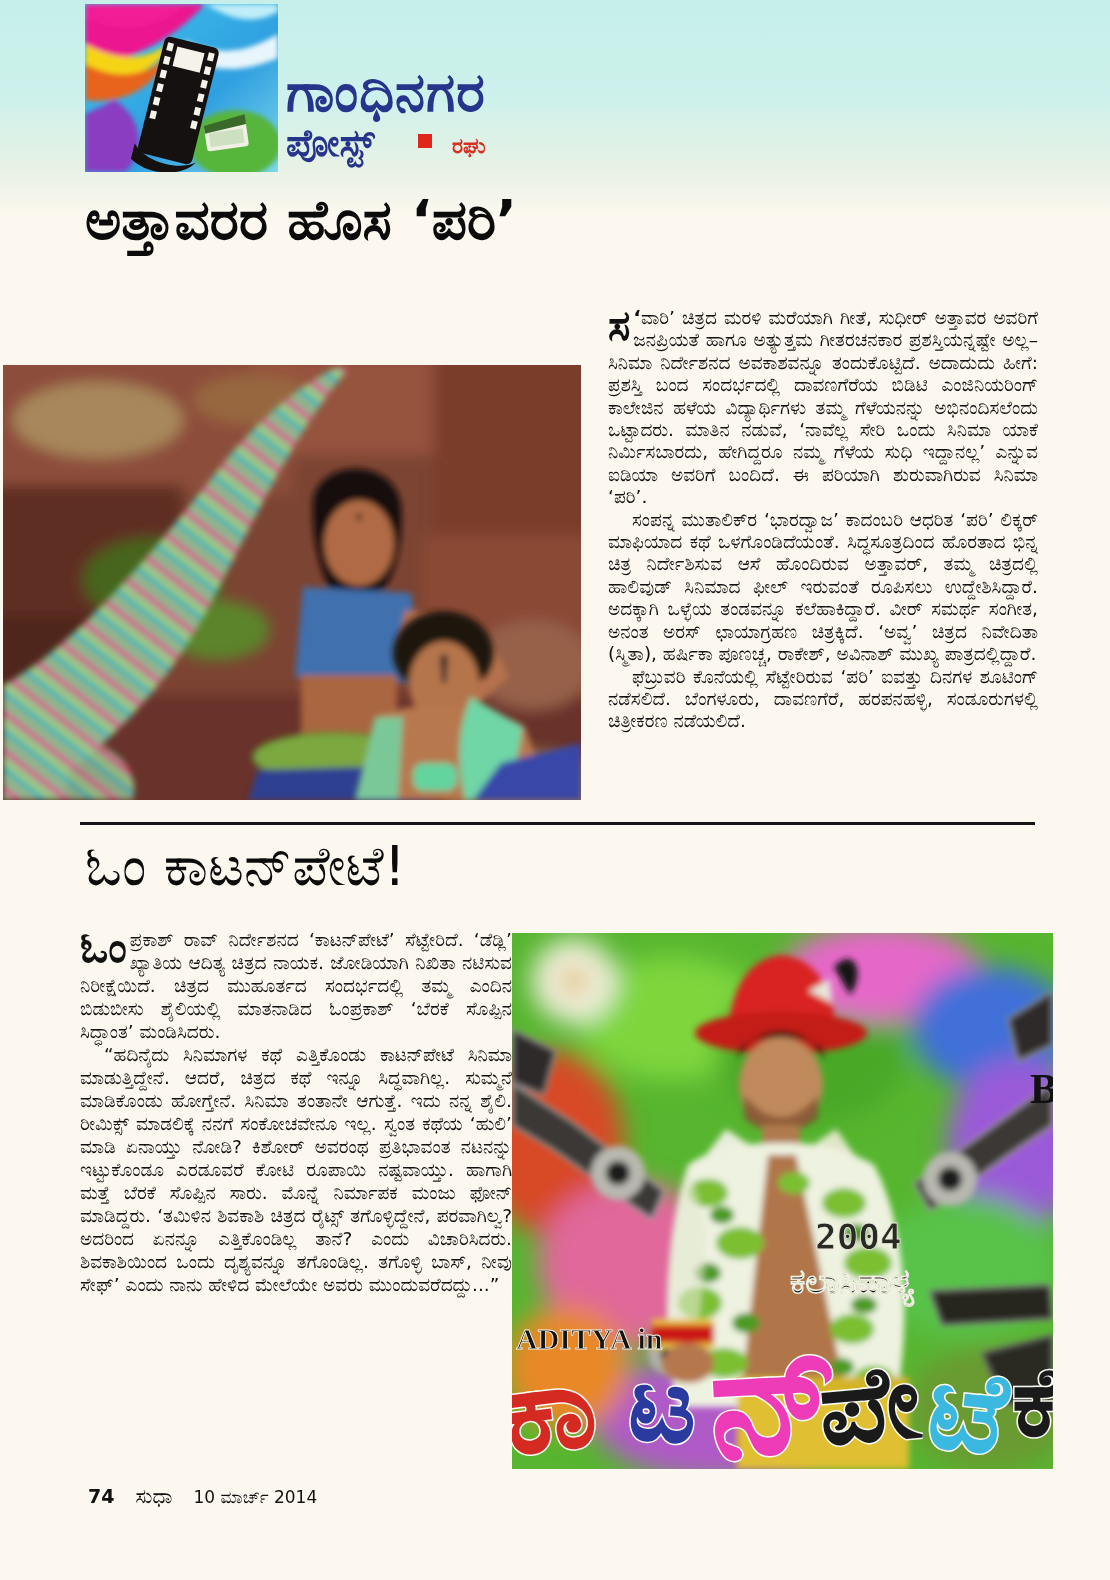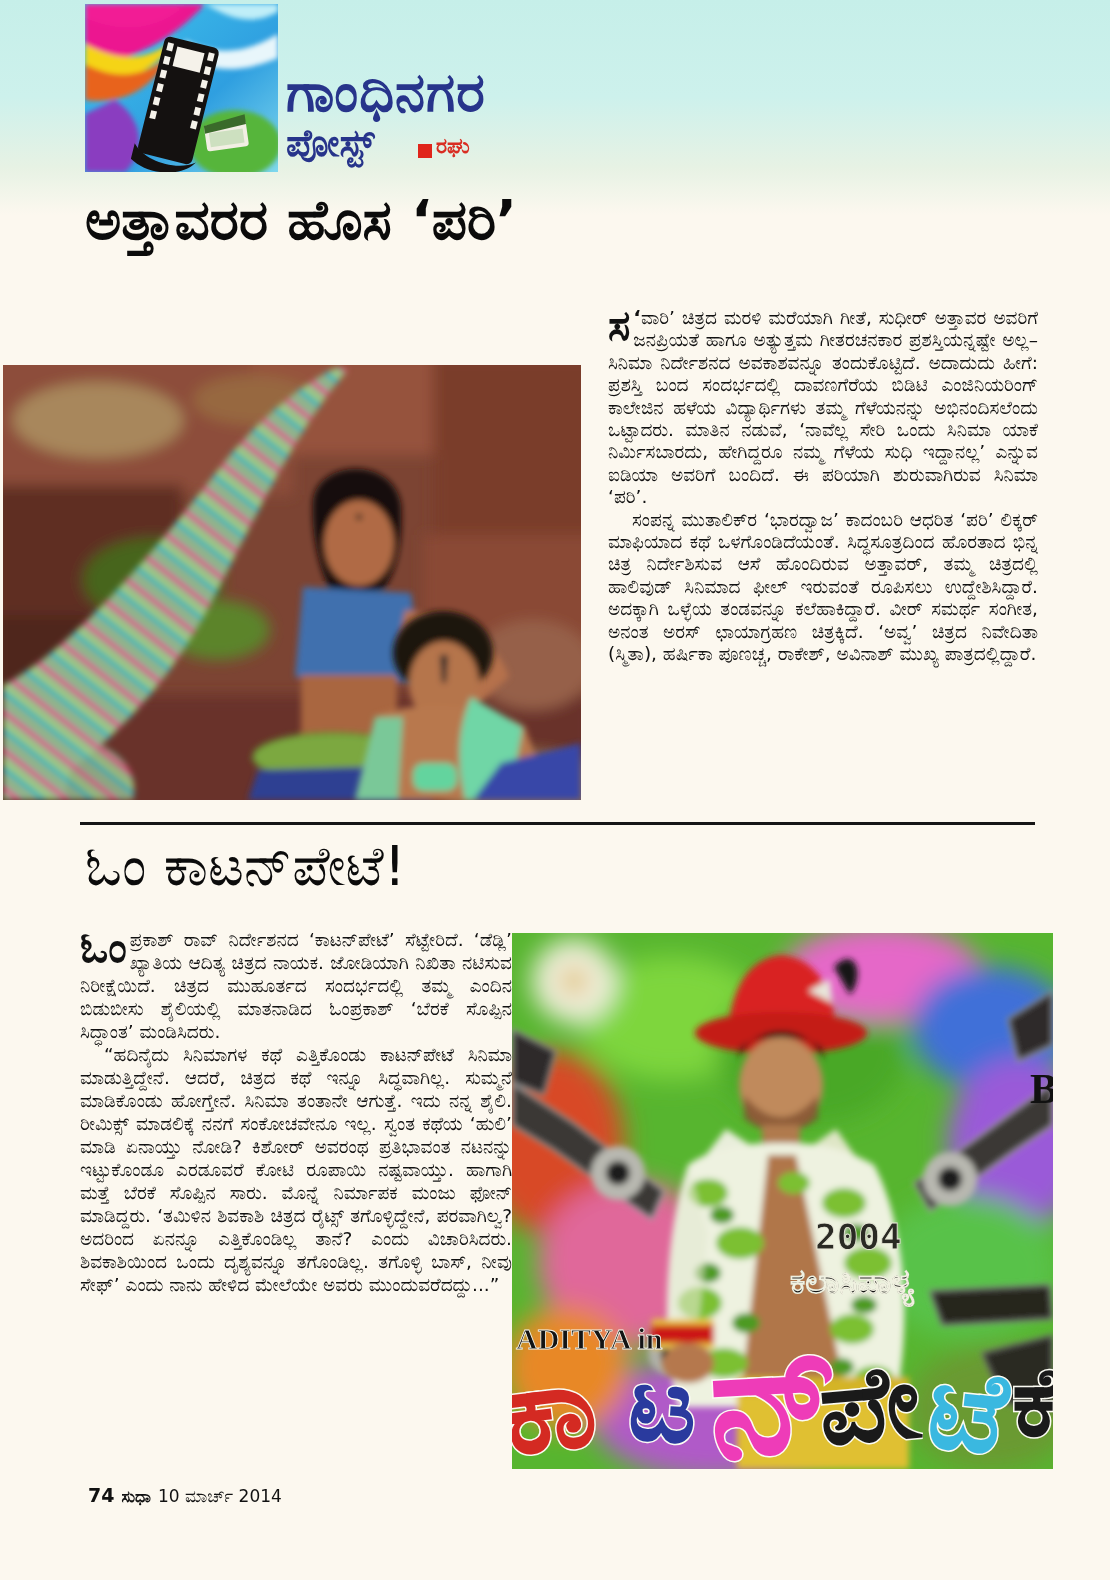--- a/index.html
+++ b/index.html
@@ -17,21 +17,21 @@
   }
   .logo-box{left:85px;top:4px;width:193px;height:168px;}
   .header-title{
     left:286px;top:66px;font-size:54px;font-weight:bold;
     color:#27348b;letter-spacing:1px;line-height:1;
   }
   .header-subtitle{
     left:286px;top:124px;font-size:38px;font-weight:bold;
     color:#27348b;line-height:1;
   }
-  .byline-wrap{left:418px;top:134px;display:flex;align-items:flex-end;gap:4px;}
+  .byline-wrap{left:418px;top:134px;display:flex;align-items:flex-start;gap:20px;}
   .byline-square{width:14px;height:14px;background:#e0251b;display:inline-block;}
   .byline-text{font-size:21px;font-weight:bold;color:#d92d22;}
   
   .a1-title{
     left:85px;top:190px;width:900px;
     font-size:55px;font-weight:bold;color:#0b0b0b;line-height:1.1;
   }
   .a1-photo{left:3px;top:365px;width:578px;height:435px;}
   .a1-col{
     left:608px;top:306px;width:430px;height:496px;
@@ -49,23 +49,23 @@
   .a2-title{
     left:85px;top:836px;width:900px;
     font-size:55px;font-weight:normal;color:#0b0b0b;line-height:1.1;
   }
   .a2-col{
     left:80px;top:928px;width:432px;height:548px;
     font-size:18.5px;line-height:23px;text-align:justify;overflow:hidden;
   }
   .a2-poster{left:512px;top:933px;width:541px;height:536px;}
   
-  .footer{left:88px;top:1484px;font-size:17px;color:#111;display:flex;gap:7px;align-items:baseline;}
+  .footer{left:88px;top:1484px;font-size:17px;color:#111;display:flex;gap:21px;align-items:baseline;}
   .footer .pg{font-weight:bold;font-size:19px;}
-  .footer .mag{font-weight:bold;font-size:16px;}
+  .footer .mag{font-weight:normal;font-size:20px;}
   svg{display:block;}
 </style>
 </head>
 <body>
 
 <div class="abs header-band"></div>
 
 <div class="abs logo-box">
   <svg width="193" height="168" viewBox="0 0 193 168">
     <defs>
@@ -189,20 +189,21 @@
       <rect x="410" y="398" width="44" height="28" rx="10" fill="#63d49e"></rect>
       <rect x="498" y="408" width="40" height="26" rx="10" fill="#63d49e"></rect>
       <path d="M498,398 L578,378 L578,435 L470,435 Z" fill="#3847a8"></path>
     </g>
   </svg>
 </div>
 
 <div class="abs a1-col">
   <p><span class="lead-quote">‘</span><span class="dropcap">ಸ</span><span>ವಾರಿ’ ಚಿತ್ರದ ಮರಳಿ ಮರೆಯಾಗಿ ಗೀತೆ, ಸುಧೀರ್ ಅತ್ತಾವರ ಅವರಿಗೆ ಜನಪ್ರಿಯತೆ ಹಾಗೂ ಅತ್ಯುತ್ತಮ ಗೀತರಚನಕಾರ ಪ್ರಶಸ್ತಿಯನ್ನಷ್ಟೇ ಅಲ್ಲ– ಸಿನಿಮಾ ನಿರ್ದೇಶನದ ಅವಕಾಶವನ್ನೂ ತಂದುಕೊಟ್ಟಿದೆ. ಅದಾದುದು ಹೀಗೆ: ಪ್ರಶಸ್ತಿ ಬಂದ ಸಂದರ್ಭದಲ್ಲಿ ದಾವಣಗೆರೆಯ ಬಿಡಿಟಿ ಎಂಜಿನಿಯರಿಂಗ್ ಕಾಲೇಜಿನ ಹಳೆಯ ವಿದ್ಯಾರ್ಥಿಗಳು ತಮ್ಮ ಗೆಳೆಯನನ್ನು ಅಭಿನಂದಿಸಲೆಂದು ಒಟ್ಟಾದರು. ಮಾತಿನ ನಡುವೆ, ‘ನಾವೆಲ್ಲ ಸೇರಿ ಒಂದು ಸಿನಿಮಾ ಯಾಕೆ ನಿರ್ಮಿಸಬಾರದು, ಹೇಗಿದ್ದರೂ ನಮ್ಮ ಗೆಳೆಯ ಸುಧಿ ಇದ್ದಾನಲ್ಲ’ ಎನ್ನುವ ಐಡಿಯಾ ಅವರಿಗೆ ಬಂದಿದೆ. ಈ ಪರಿಯಾಗಿ ಶುರುವಾಗಿರುವ ಸಿನಿಮಾ ‘ಪರಿ’.</span></p>
   <p class="indent">ಸಂಪನ್ನ ಮುತಾಲಿಕ್‌ರ ‘ಭಾರದ್ವಾಜ’ ಕಾದಂಬರಿ ಆಧರಿತ ‘ಪರಿ’ ಲಿಕ್ಕರ್ ಮಾಫಿಯಾದ ಕಥೆ ಒಳಗೊಂಡಿದೆಯಂತೆ. ಸಿದ್ಧಸೂತ್ರದಿಂದ ಹೊರತಾದ ಭಿನ್ನ ಚಿತ್ರ ನಿರ್ದೇಶಿಸುವ ಆಸೆ ಹೊಂದಿರುವ ಅತ್ತಾವರ್, ತಮ್ಮ ಚಿತ್ರದಲ್ಲಿ ಹಾಲಿವುಡ್ ಸಿನಿಮಾದ ಫೀಲ್ ಇರುವಂತೆ ರೂಪಿಸಲು ಉದ್ದೇಶಿಸಿದ್ದಾರೆ. ಅದಕ್ಕಾಗಿ ಒಳ್ಳೆಯ ತಂಡವನ್ನೂ ಕಲೆಹಾಕಿದ್ದಾರೆ. ವೀರ್ ಸಮರ್ಥ ಸಂಗೀತ, ಅನಂತ ಅರಸ್ ಛಾಯಾಗ್ರಹಣ ಚಿತ್ರಕ್ಕಿದೆ. ‘ಅವ್ವ’ ಚಿತ್ರದ ನಿವೇದಿತಾ (ಸ್ಮಿತಾ), ಹರ್ಷಿಕಾ ಪೂಣಚ್ಚ, ರಾಕೇಶ್, ಅವಿನಾಶ್ ಮುಖ್ಯ ಪಾತ್ರದಲ್ಲಿದ್ದಾರೆ.</p>
+  <p class="indent">ಫೆಬ್ರುವರಿ ಕೊನೆಯಲ್ಲಿ ಸೆಟ್ಟೇರಿರುವ ‘ಪರಿ’ ಐವತ್ತು ದಿನಗಳ ಶೂಟಿಂಗ್ ನಡೆಸಲಿದೆ. ಬೆಂಗಳೂರು, ದಾವಣಗೆರೆ, ಹರಪನಹಳ್ಳಿ, ಸಂಡೂರುಗಳಲ್ಲಿ ಚಿತ್ರೀಕರಣ ನಡೆಯಲಿದೆ.</p>
 </div>
 
 <div class="abs section-rule"></div>
 <div class="abs a2-title">ಓಂ ಕಾಟನ್‌ಪೇಟೆ!</div>
 
 <div class="abs a2-col">
   <p><span class="dropcap">ಓಂ</span><span>ಪ್ರಕಾಶ್ ರಾವ್ ನಿರ್ದೇಶನದ ‘ಕಾಟನ್‌ಪೇಟೆ’ ಸೆಟ್ಟೇರಿದೆ. ‘ಡೆಡ್ಲಿ’ ಖ್ಯಾತಿಯ ಆದಿತ್ಯ ಚಿತ್ರದ ನಾಯಕ. ಜೋಡಿಯಾಗಿ ನಿಖಿತಾ ನಟಿಸುವ ನಿರೀಕ್ಷೆಯಿದೆ. ಚಿತ್ರದ ಮುಹೂರ್ತದ ಸಂದರ್ಭದಲ್ಲಿ ತಮ್ಮ ಎಂದಿನ ಬಿಡುಬೀಸು ಶೈಲಿಯಲ್ಲಿ ಮಾತನಾಡಿದ ಓಂಪ್ರಕಾಶ್ ‘ಬೆರಕೆ ಸೊಪ್ಪಿನ ಸಿದ್ಧಾಂತ’ ಮಂಡಿಸಿದರು.</span></p>
   <p class="indent">“ಹದಿನೈದು ಸಿನಿಮಾಗಳ ಕಥೆ ಎತ್ತಿಕೊಂಡು ಕಾಟನ್‌ಪೇಟೆ ಸಿನಿಮಾ ಮಾಡುತ್ತಿದ್ದೇನೆ. ಆದರೆ, ಚಿತ್ರದ ಕಥೆ ಇನ್ನೂ ಸಿದ್ಧವಾಗಿಲ್ಲ. ಸುಮ್ಮನೆ ಮಾಡಿಕೊಂಡು ಹೋಗ್ತೇನೆ. ಸಿನಿಮಾ ತಂತಾನೇ ಆಗುತ್ತೆ. ಇದು ನನ್ನ ಶೈಲಿ. ರೀಮಿಕ್ಸ್ ಮಾಡಲಿಕ್ಕೆ ನನಗೆ ಸಂಕೋಚವೇನೂ ಇಲ್ಲ. ಸ್ವಂತ ಕಥೆಯ ‘ಹುಲಿ’ ಮಾಡಿ ಏನಾಯ್ತು ನೋಡಿ? ಕಿಶೋರ್ ಅವರಂಥ ಪ್ರತಿಭಾವಂತ ನಟನನ್ನು ಇಟ್ಟುಕೊಂಡೂ ಎರಡೂವರೆ ಕೋಟಿ ರೂಪಾಯಿ ನಷ್ಟವಾಯ್ತು. ಹಾಗಾಗಿ ಮತ್ತೆ ಬೆರಕೆ ಸೊಪ್ಪಿನ ಸಾರು. ಮೊನ್ನೆ ನಿರ್ಮಾಪಕ ಮಂಜು ಫೋನ್ ಮಾಡಿದ್ದರು. ‘ತಮಿಳಿನ ಶಿವಕಾಶಿ ಚಿತ್ರದ ರೈಟ್ಸ್ ತಗೊಳ್ಳಿದ್ದೇನೆ, ಪರವಾಗಿಲ್ವ? ಅದರಿಂದ ಏನನ್ನೂ ಎತ್ತಿಕೊಂಡಿಲ್ಲ ತಾನೆ? ಎಂದು ವಿಚಾರಿಸಿದರು. ಶಿವಕಾಶಿಯಿಂದ ಒಂದು ದೃಶ್ಯವನ್ನೂ ತಗೊಂಡಿಲ್ಲ. ತಗೊಳ್ಳಿ ಬಾಸ್, ನೀವು ಸೇಫ್’ ಎಂದು ನಾನು ಹೇಳಿದ ಮೇಲೆಯೇ ಅವರು ಮುಂದುವರೆದದ್ದು...”</p>
 </div>
 

